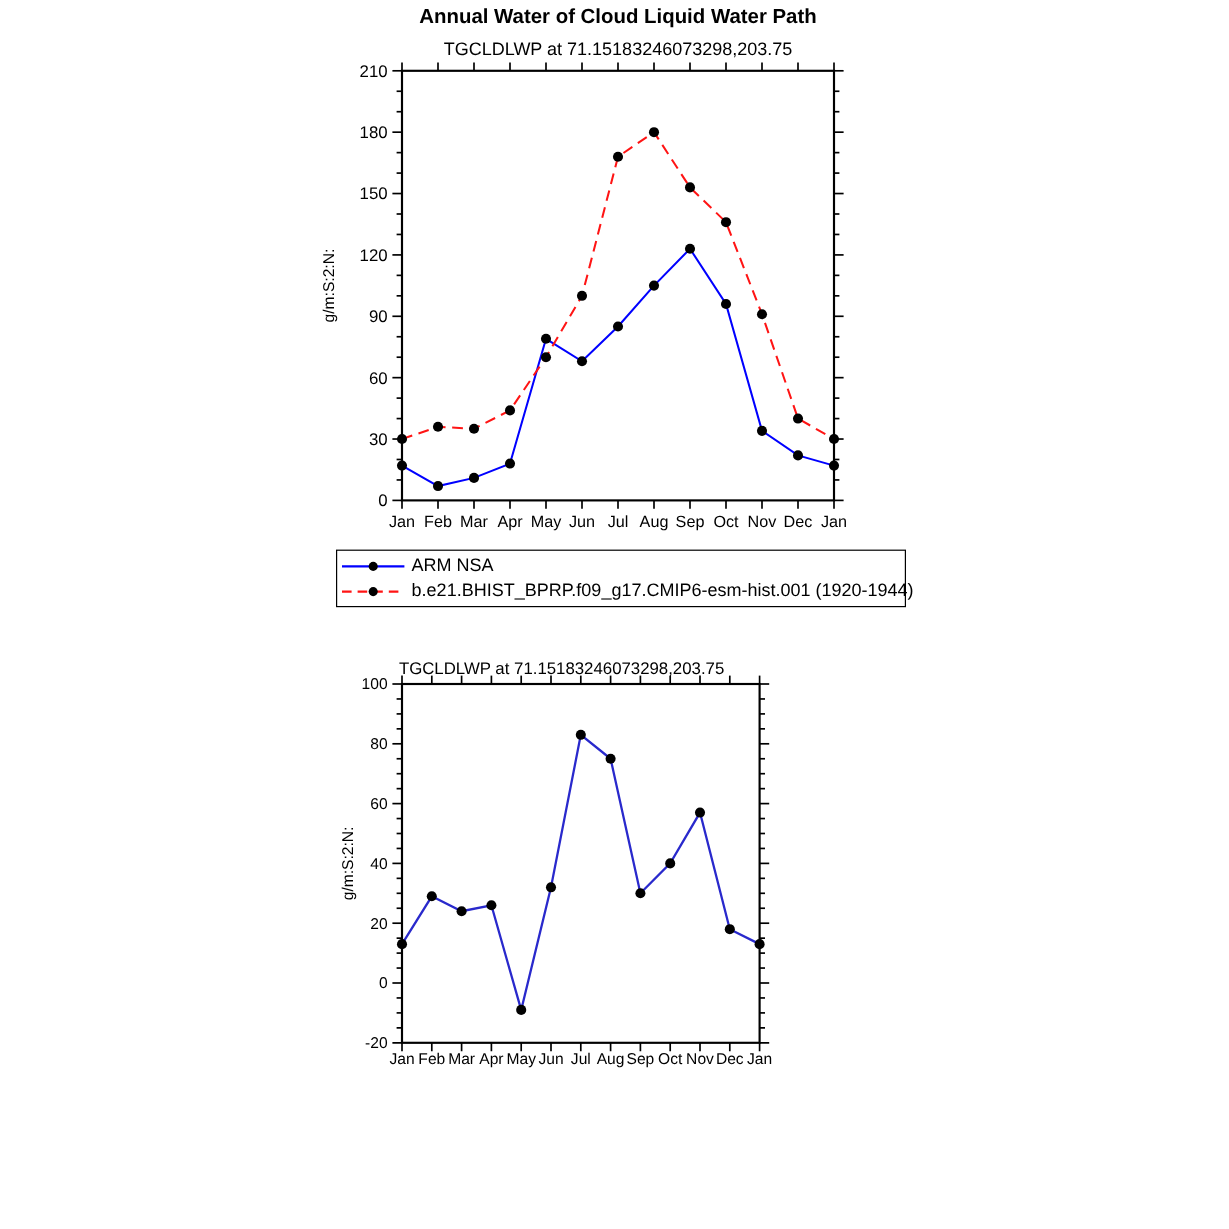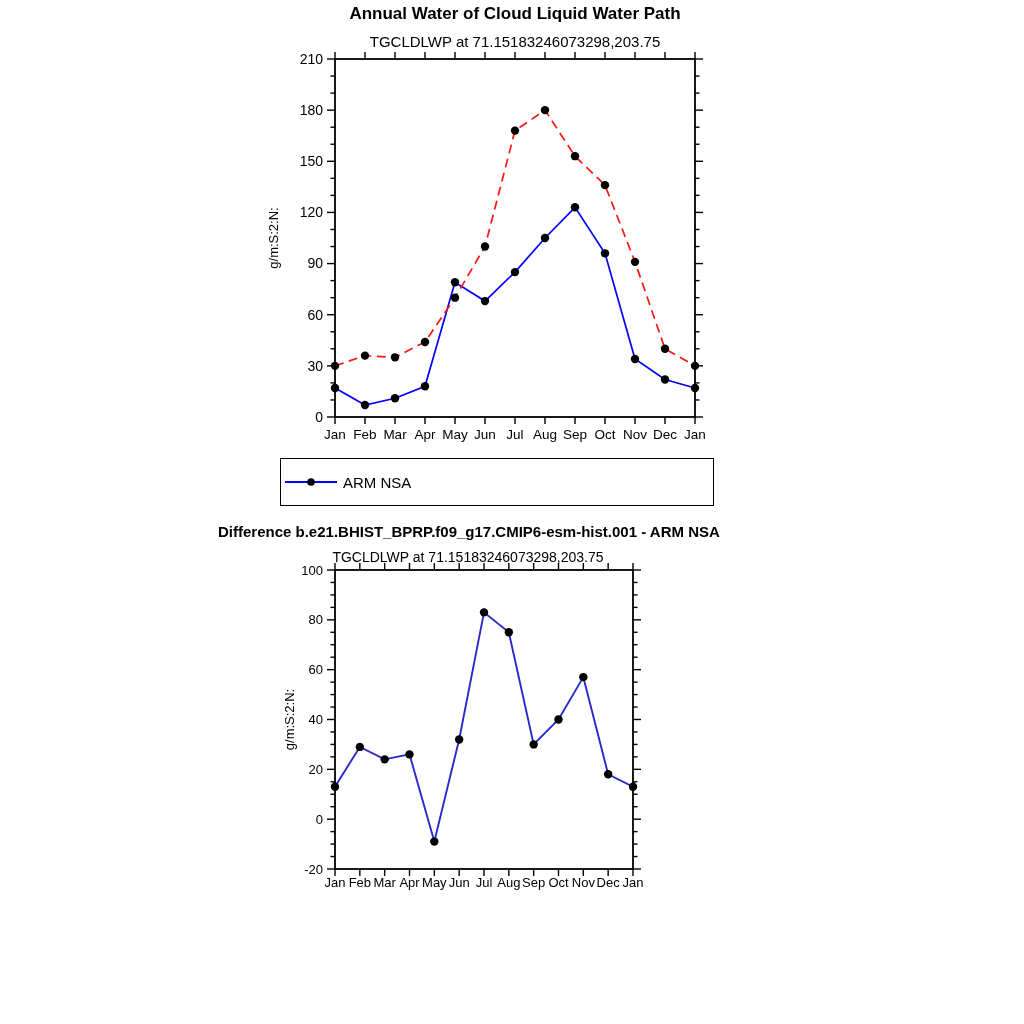--- a/index.html
+++ b/index.html
@@ -8,21 +8,21 @@
   #chart-svg{position:absolute;left:0;top:0;}
   svg text{font-family:"Liberation Sans",sans-serif;fill:#000000;}
   .t1{position:absolute;left:265px;top:4px;width:500px;text-align:center;
       font-size:17px;font-weight:bold;white-space:nowrap;}
   .s1{position:absolute;left:265px;top:33px;width:500px;text-align:center;
       font-size:15px;white-space:nowrap;}
   .t2{position:absolute;left:218px;top:523px;width:500px;text-align:center;
       font-size:15px;font-weight:bold;white-space:nowrap;}
   .s2{position:absolute;left:218px;top:549px;width:500px;text-align:center;
       font-size:14px;white-space:nowrap;}
-  .legend{position:absolute;left:280px;top:458px;width:434px;height:48px;
+  .legend{position:absolute;left:280px;top:458px;width:475px;height:48px;
       border:1px solid #000;box-sizing:border-box;background:#ffffff;
       display:flex;flex-direction:column;justify-content:center;padding:1px 3px;}
   .lrow{display:flex;align-items:center;height:21px;}
   .lsample{flex:0 0 auto;}
   .llabel{font-size:15px;margin-left:5px;white-space:nowrap;}
 </style>
 </head>
 <body>
 
 <div class="page">
@@ -266,17 +266,23 @@
   <div class="s1">TGCLDLWP at 71.15183246073298,203.75</div>
 
   <div class="legend">
     <div class="lrow">
       <svg class="lsample" width="54" height="14">
           <line x1="1" y1="7" x2="53" y2="7" stroke="#0000ff" stroke-width="1.8"></line>
           <circle cx="27" cy="7" r="3.8" fill="#000"></circle>
         </svg>
       <span class="llabel">ARM NSA</span>
     </div>
+    <div class="lrow">
+      <svg class="lsample" width="54" height="14">
+          <line x1="1" y1="7" x2="53" y2="7" stroke="#ff1414" stroke-width="1.8" stroke-dasharray="8 5"></line>
+          <circle cx="27" cy="7" r="3.8" fill="#000"></circle>
+        </svg>
+      <span class="llabel">b.e21.BHIST_BPRP.f09_g17.CMIP6-esm-hist.001 (1920-1944)</span>
+    </div>
   </div>
 
-  <div class="t2">Difference b.e21.BHIST_BPRP.f09_g17.CMIP6-esm-hist.001 - ARM NSA</div>
   <div class="s2">TGCLDLWP at 71.15183246073298,203.75</div>
 </div>
 
 </body></html>

